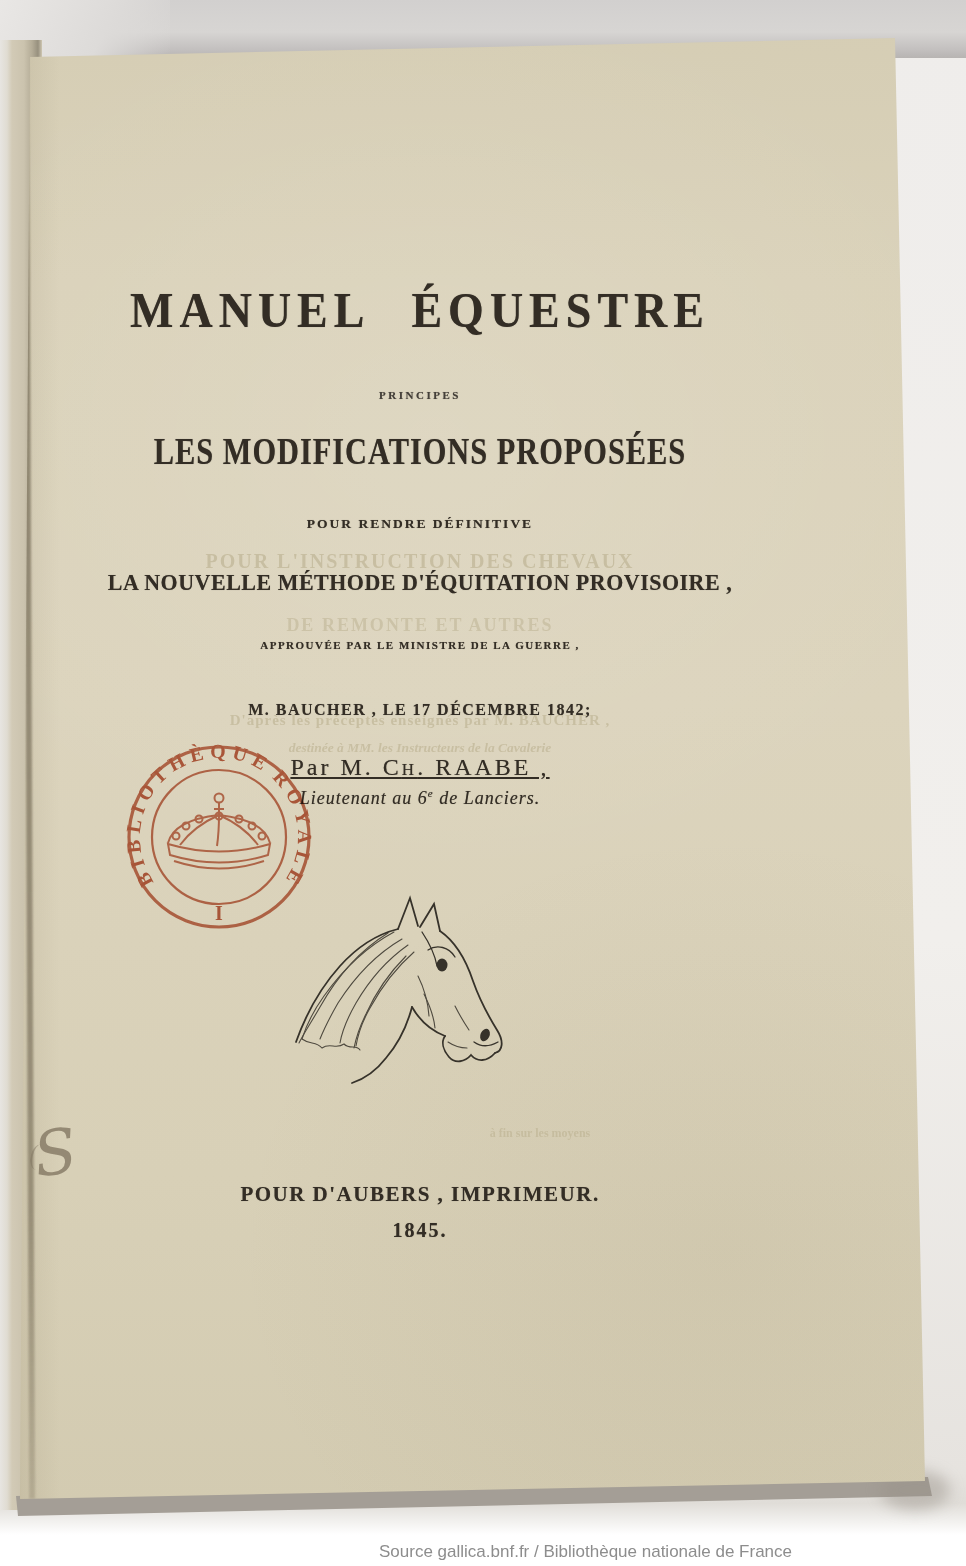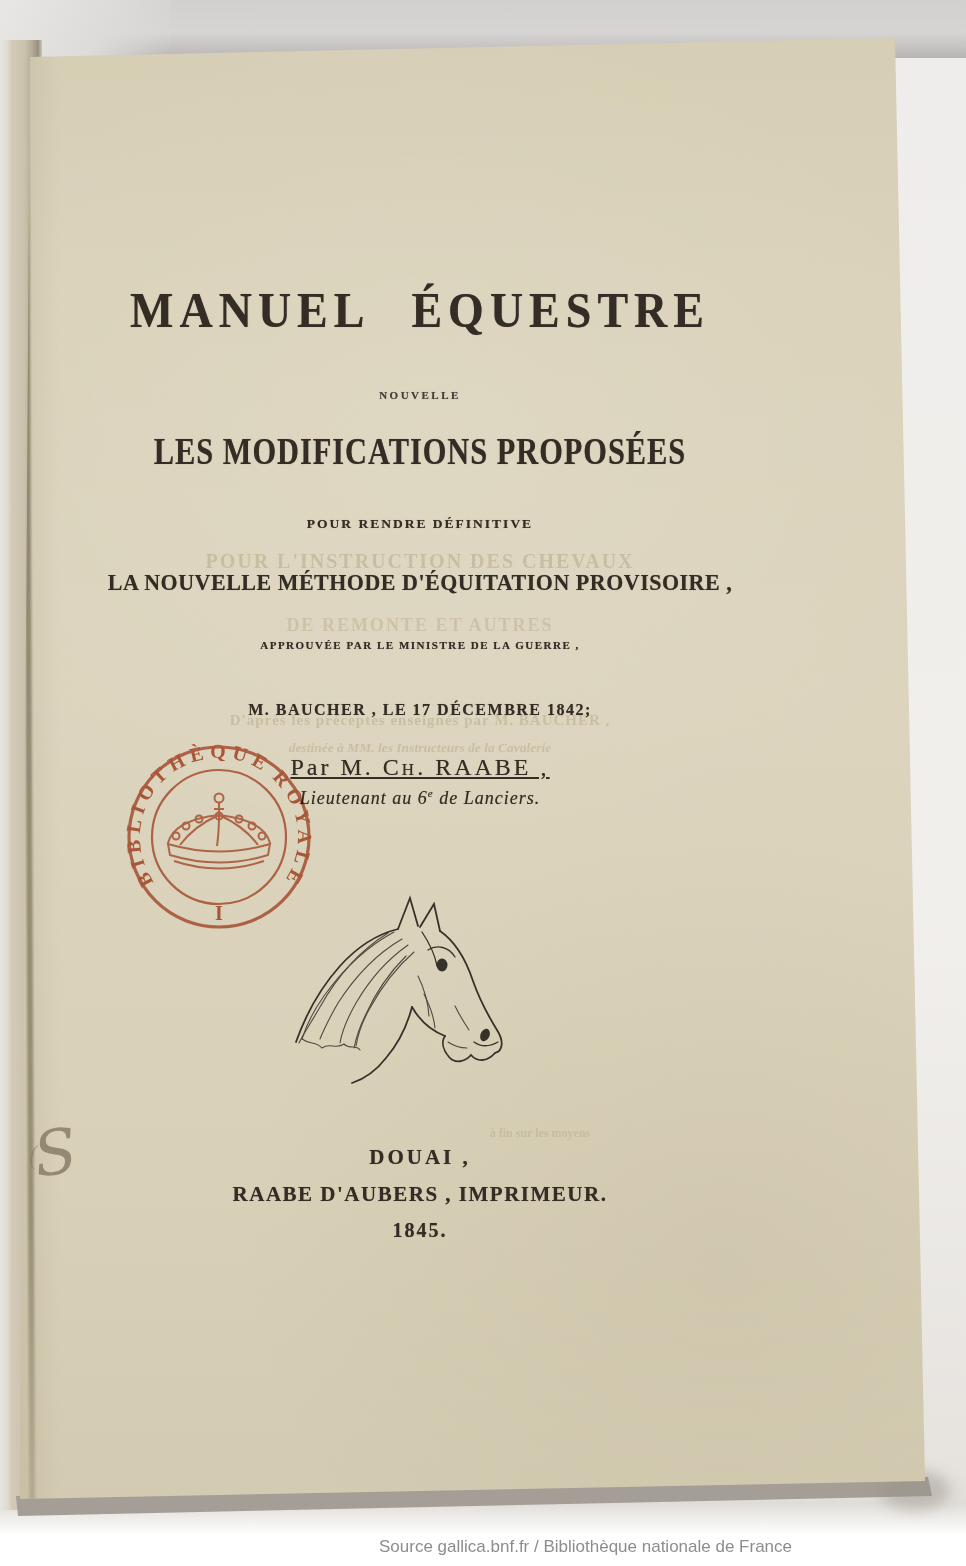--- a/index.html
+++ b/index.html
@@ -66,42 +66,42 @@
   
   .hand-s{position:absolute;left:34px;top:1116px;font-size:62px;font-style:italic;
     color:rgba(125,114,93,.75);transform:rotate(-8deg);font-family:"DejaVu Serif",serif;}
   .hand-s::before{content:"";position:absolute;left:-4px;top:26px;width:14px;height:26px;
     border-left:2px solid rgba(125,114,93,.45);border-radius:60% 0 0 60%;transform:rotate(20deg);}
   .stamp{position:absolute;left:124px;top:742px;mix-blend-mode:multiply;opacity:.92;}
   .horse{position:absolute;left:258px;top:886px;opacity:.95;}
   
   .footer{position:absolute;left:0;bottom:0;width:804px;height:29px;background:#ffffff;
     font-family:"Liberation Sans","DejaVu Sans",sans-serif;font-size:17px;color:#8d8d8d;
-    display:flex;justify-content:flex-end;padding-right:12px;box-sizing:border-box;}
+    display:flex;align-items:center;justify-content:flex-end;padding-right:12px;box-sizing:border-box;}
 </style>
 </head>
 <body>
 
 <div class="scene">
   <div class="top-band"></div>
   <div class="left-edge"></div>
   <div class="page-shadow"></div>
   <div class="corner-shadow"></div>
 
   <div class="page">
     <div class="gutter"></div>
 
     <div class="ghost g2">DE REMONTE ET AUTRES</div>
     <div class="ghost g1">POUR L'INSTRUCTION DES CHEVAUX</div>
     <div class="ghost g3">D'après les préceptes enseignés par M. BAUCHER ,</div>
     <div class="ghost g4">destinée à MM. les Instructeurs de la Cavalerie</div>
     <div class="ghost g5">à fin sur les moyens</div>
 
     <div class="tl t-title">MANUEL ÉQUESTRE</div>
-    <div class="tl t-contenant">NOUVELLE</div>
+    <div class="tl t-contenant">PRINCIPES</div>
     <div class="tl t-subtitle">LES MODIFICATIONS PROPOSÉES</div>
     <div class="tl t-definitive">POUR RENDRE DÉFINITIVE</div>
     <div class="tl t-methode">LA NOUVELLE MÉTHODE D'ÉQUITATION PROVISOIRE ,</div>
     <div class="tl t-approuvee">APPROUVÉE PAR LE MINISTRE DE LA GUERRE ,</div>
     <div class="tl t-baucher">M. BAUCHER , LE 17 DÉCEMBRE 1842;</div>
     <div class="tl t-par"><span>Par M. C</span><span class="sc">H</span><span>. RAABE ,</span></div>
     <div class="tl t-lieut"><span>Lieutenant au 6</span><sup>e</sup><span> de Lanciers.</span></div>
 
     <svg class="stamp" width="190" height="190" viewBox="0 0 190 190">
       <g stroke="#bf5a3c" fill="none" opacity=".9">
@@ -162,22 +162,21 @@
           <path d="M148 70 C132 86 118 106 108 128 C102 140 98 152 96 162"></path>
           <path d="M44 153 C52 159 58 155 64 162 C72 156 78 164 86 158 C92 164 98 158 102 164"></path>
           <path d="M160 90 C166 102 170 116 171 130"></path>
           <path d="M166 108 C172 120 176 132 177 142"></path>
           <path d="M197 120 C202 130 207 138 211 144"></path>
           <path d="M190 156 C196 160 203 162 209 162"></path>
         </g>
       </g>
     </svg>
 
-    <div class="tl t-douai">DOUAI ,</div>
-    <div class="tl t-adam">RAABE D'AUBERS , IMPRIMEUR.</div>
+    <div class="tl t-adam">POUR D'AUBERS , IMPRIMEUR.</div>
     <div class="tl t-year">1845.</div>
 
     <div class="hand-s">S</div>
   </div>
 
   <div class="footer">
     <span>Source gallica.bnf.fr / Bibliothèque nationale de France</span>
   </div>
 </div>
 

